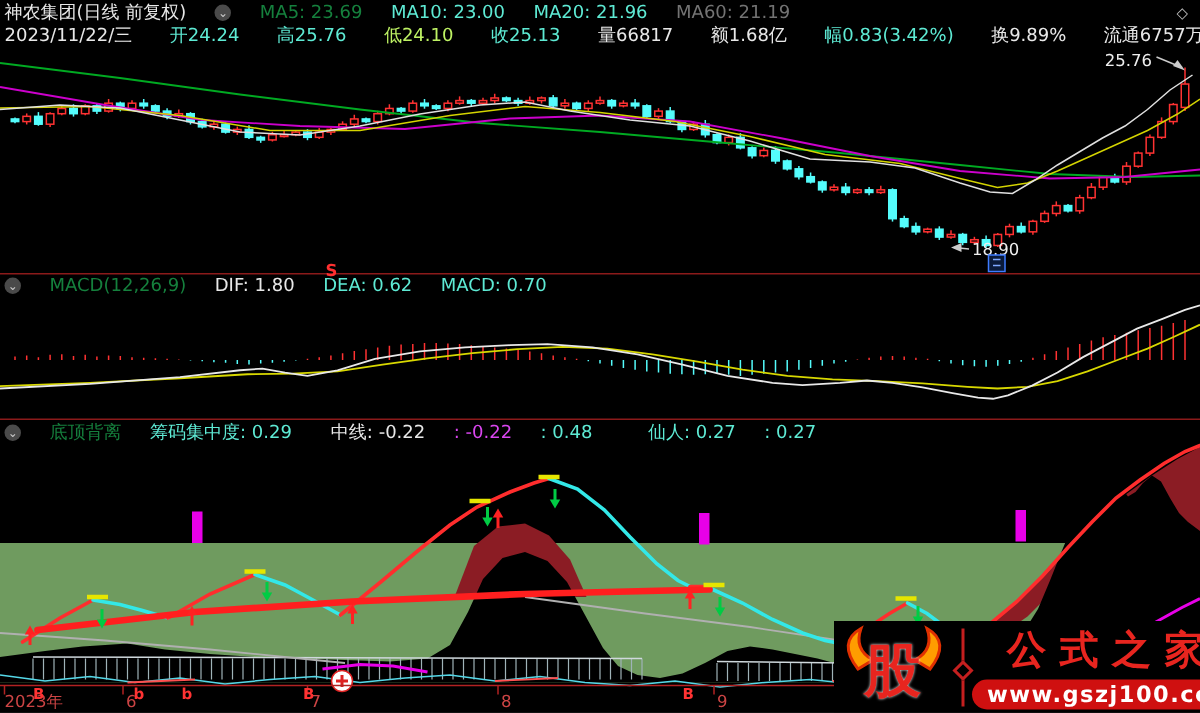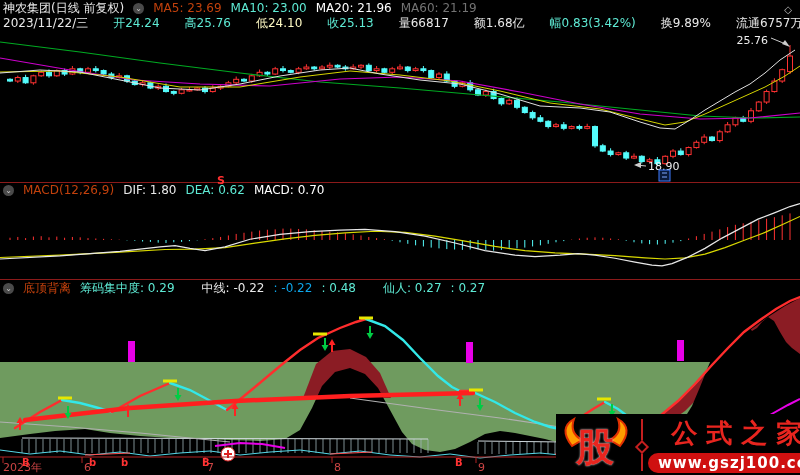--- a/index.html
+++ b/index.html
@@ -1,22 +1,22 @@
 <!DOCTYPE html>
 <html><head>
 <meta charset="utf-8">
 <style>
   html,body{margin:0;padding:0;background:#222;}
   #app{position:relative;width:800px;height:475px;background:#000;overflow:hidden;
        font-family:"DejaVu Sans","Liberation Sans",sans-serif;}
   .hrow{position:absolute;left:3px;display:flex;align-items:center;white-space:nowrap;
-        font-size:12px;line-height:14px;z-index:3;gap:9px;}
+        font-size:12px;line-height:14px;z-index:3;gap:19px;}
   .hrow2{gap:25px;}
-  .w{color:#e8e8e8}.gy{color:#c2410c}.yl{color:#5eead4}.mg{color:#ffffff}
-  .gn{color:#737373}.rd{color:#5eead4}.gnv{color:#fef9c3}.yl2{color:#f9a8d4}.gn2{color:#0ea5e9}
+  .w{color:#e8e8e8}.gy{color:#15803d}.yl{color:#5eead4}.mg{color:#5eead4}
+  .gn{color:#737373}.rd{color:#5eead4}.gnv{color:#bef264}.yl2{color:#f9a8d4}.gn2{color:#d946ef}
   .cicon{display:inline-flex;width:11px;height:11px;border-radius:50%;background:#4a4a4a;
          color:#c8c8c8;font-size:8px;justify-content:center;align-items:center;line-height:11px;}
   svg.panel{position:absolute;left:0;z-index:1;}
   .sep{position:absolute;left:0;width:800px;height:1px;background:#8b1a1a;z-index:2;}
   .sepmark{position:absolute;left:217px;top:175px;color:#ff3030;font-weight:bold;
            font-size:11px;z-index:4;line-height:12px;}
   .corner{position:absolute;right:8px;top:4px;color:#bbb;font-size:10px;z-index:3;}
   .wm{position:absolute;left:556px;top:414px;width:244px;height:61px;background:#000;
       z-index:5;display:flex;align-items:center;}
   .wm-logo{position:relative;width:80px;height:58px;flex:0 0 auto;}
@@ -396,21 +396,21 @@
       <polyline points="0,61.480000000000004 60,59.2 120,56.16 165,53.5 195,53.12 225,51.6 255,47.04 285,42.86 315,39.44 345,36.78 375,35.26 405,36.4 435,40.2 465,45.14 495,50.46 525,54.64 555,56.92 585,58.06 615,59.58 645,61.86 665,63 685,61.86 705,58.06 725,51.6 745,44 765,36.4 782,28.799999999999997 800,20.44" fill="none" stroke="#d8d800" stroke-width="1.2"></polyline>
       <polyline points="0,63 60,59.96 120,55.4 160,50.84 175,49.7 190,52.36 205,54.64 225,50.84 250,43.24 280,38.3 310,35.64 340,34.12 365,33.36 395,35.64 425,40.2 455,47.04 485,54.64 515,59.2 535,60.72 560,59.2 578,57.68 595,59.2 615,62.239999999999995 635,66.03999999999999 652,69.08 662,69.84 672,67.56 688,61.1 705,52.36 722,42.1 740,32.6 758,23.099999999999998 775,16.64 790,10.560000000000002 800,7.520000000000003" fill="none" stroke="#e8e8e8" stroke-width="1.2"></polyline>
     </svg>
 
   <div class="sep" style="top:279px"></div>
 
   <div class="hrow" style="top:281px">
     <span class="cicon">⌄</span>
     <span class="gy">底顶背离</span>
     <span class="rd">筹码集中度: 0.29</span>
-    <span class="w" style="margin-left:18px">中线: -0.22</span>
+    <span class="w" style="margin-left:7px">中线: -0.22</span>
     <span class="gn2">: -0.22</span>
     <span class="rd">: 0.48</span>
     <span class="yl" style="margin-left:18px">仙人: 0.27</span>
     <span class="rd">: 0.27</span>
   </div>
 
   <svg id="bottom-svg" class="panel" style="top:282px" width="800" height="193" viewBox="0 0 800 193">
       <rect x="0" y="80" width="800" height="93" fill="#6f9b5f"></rect>
       <polygon points="303,116 316,82 332,69 350,67 366,75 380,91 391,116" fill="#8b1c24"></polygon>
       <polygon points="645,143 662,133 680,118 698,100 715,82 732,64 750,48 768,35 785,24 800,16 800,100 790,92 780,82 770,68 760,76 750,78 740,68 730,74 715,94 700,114 685,129 668,141 652,148" fill="#8b1c24"></polygon>

